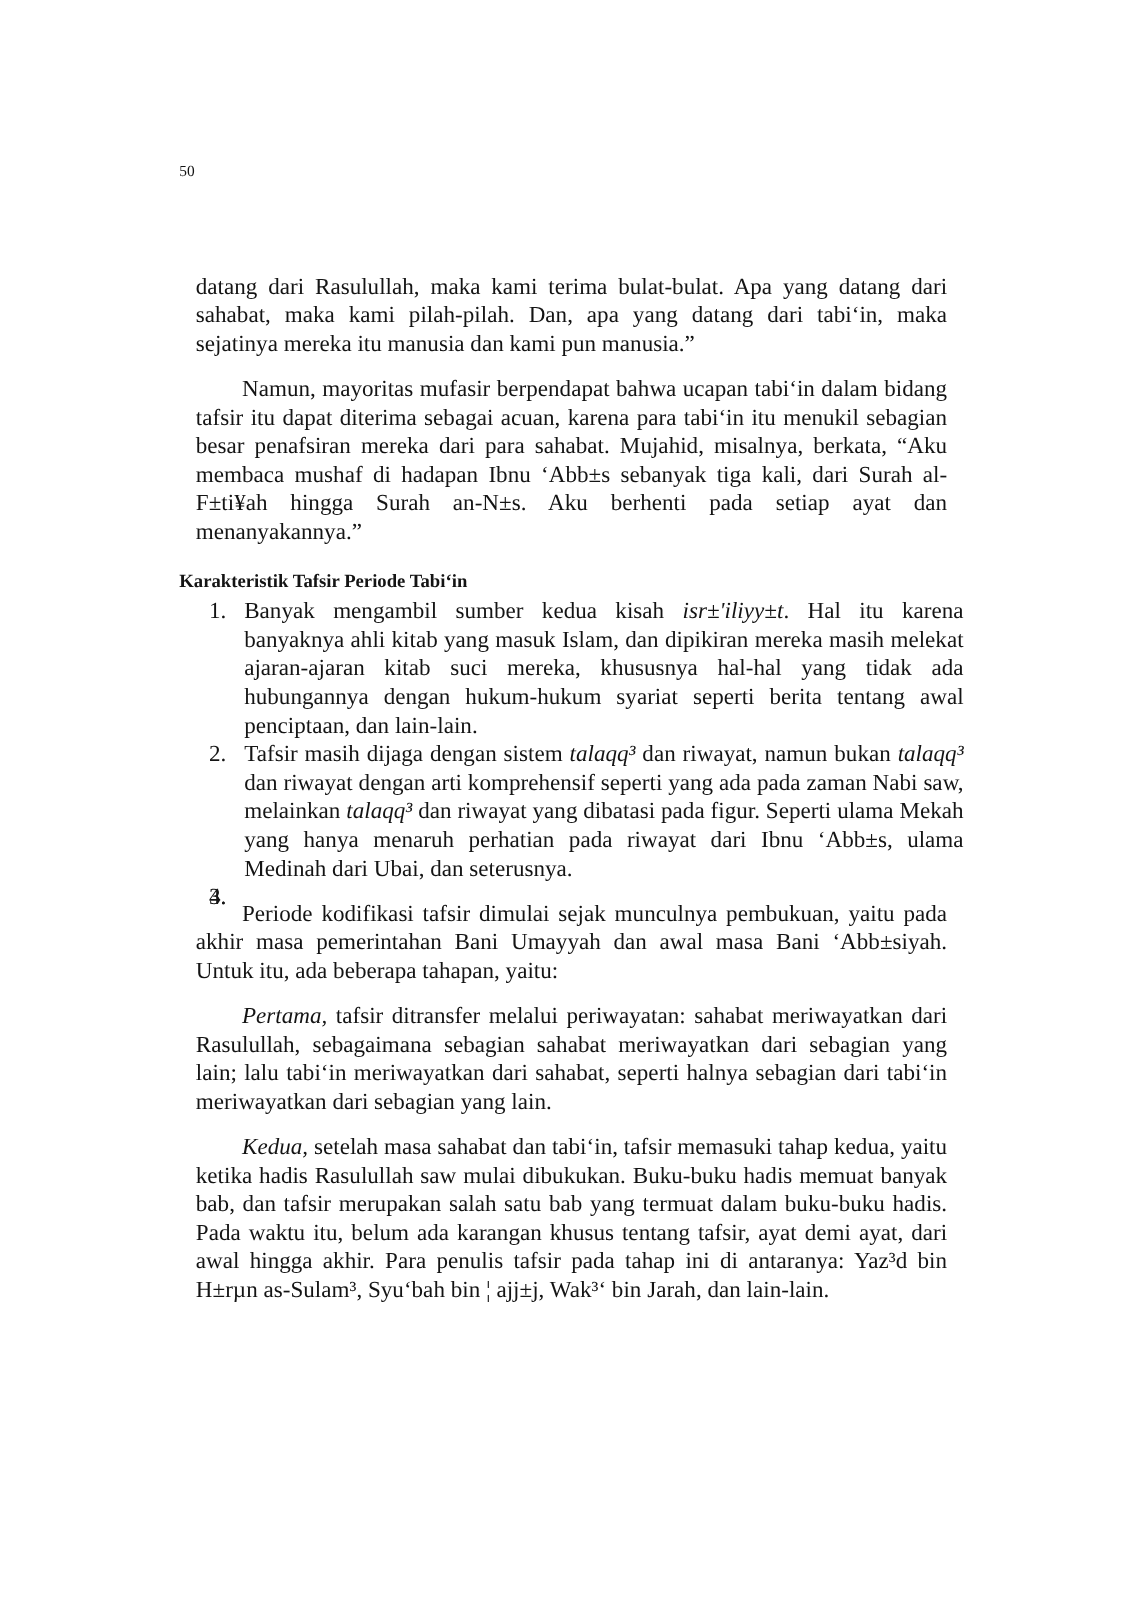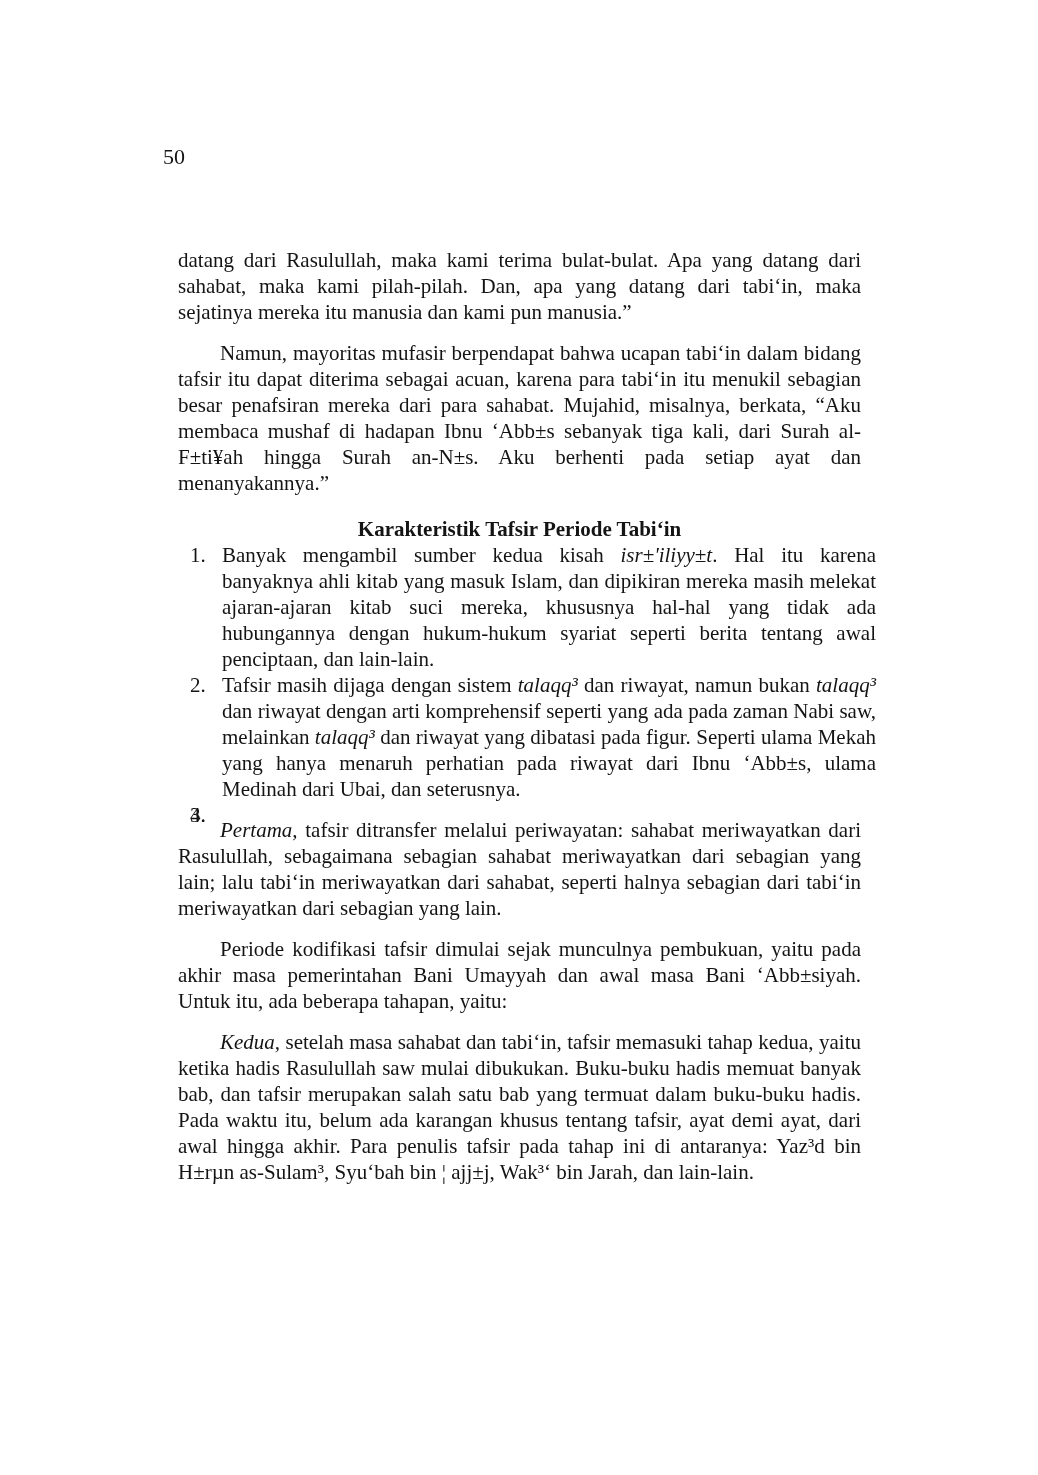--- a/index.html
+++ b/index.html
@@ -13,44 +13,44 @@
     height: 1475px;
     background: #ffffff;
     overflow: hidden;
     font-family: "Liberation Serif", "DejaVu Serif", serif;
     color: #141414;
   }
   .page-number {
     position: absolute;
     left: 163px;
     top: 144px;
-    font-size: 22px;
+    font-size: 14px;
     line-height: 26px;
   }
   .text-block {
     position: absolute;
     left: 163px;
     top: 232px;
     width: 713px;
     font-size: 21px;
     line-height: 26px;
     text-align: justify;
   }
   .text-block p {
     margin: 15px;
     padding: 0;
   }
   p.indent {
     text-indent: 42px;
   }
   .heading {
     margin: 0;
-    font-size: 21px;
+    font-size: 17px;
     line-height: 26px;
-    text-align: center;
+    text-align: left;
   }
   .heading.bold {
     font-weight: bold;
   }
   .section-gap {
     margin-top: 20px !important;
   }
   .num-list {
     margin: 0;
     padding: 0;
@@ -101,21 +101,21 @@
         <span class="list-num">3.</span>
       </div>
 
       <div class="list-item">
         <span class="list-num">4.</span>
       </div>
 
     </div>
 
 
+    <p class="indent">Periode kodifikasi tafsir dimulai sejak munculnya pembukuan, yaitu pada akhir masa pemerintahan Bani Umayyah dan awal masa Bani ‘Abb±siyah. Untuk itu, ada beberapa tahapan, yaitu:</p>
+
     <p class="indent"><span class="italic">Pertama,</span><span> tafsir ditransfer melalui periwayatan: sahabat meriwayatkan dari Rasulullah, sebagaimana sebagian sahabat meriwayatkan dari sebagian yang lain; lalu tabi‘in meriwayatkan dari sahabat, seperti halnya sebagian dari tabi‘in meriwayatkan dari sebagian yang lain.</span></p>
-
-    <p class="indent">Periode kodifikasi tafsir dimulai sejak munculnya pembukuan, yaitu pada akhir masa pemerintahan Bani Umayyah dan awal masa Bani ‘Abb±siyah. Untuk itu, ada beberapa tahapan, yaitu:</p>
 
     <p class="indent"><span class="italic">Kedua,</span><span> setelah masa sahabat dan tabi‘in, tafsir memasuki tahap kedua, yaitu ketika hadis Rasulullah saw mulai dibukukan. Buku-buku hadis memuat banyak bab, dan tafsir merupakan salah satu bab yang termuat dalam buku-buku hadis. Pada waktu itu, belum ada karangan khusus tentang tafsir, ayat demi ayat, dari awal hingga akhir. Para penulis tafsir pada tahap ini di antaranya: Yaz³d bin H±rµn as-Sulam³, Syu‘bah bin ¦ ajj±j, Wak³‘ bin Jarah, dan lain-lain.</span></p>
 
   </div>
 
 </div>
 
 </body></html>

